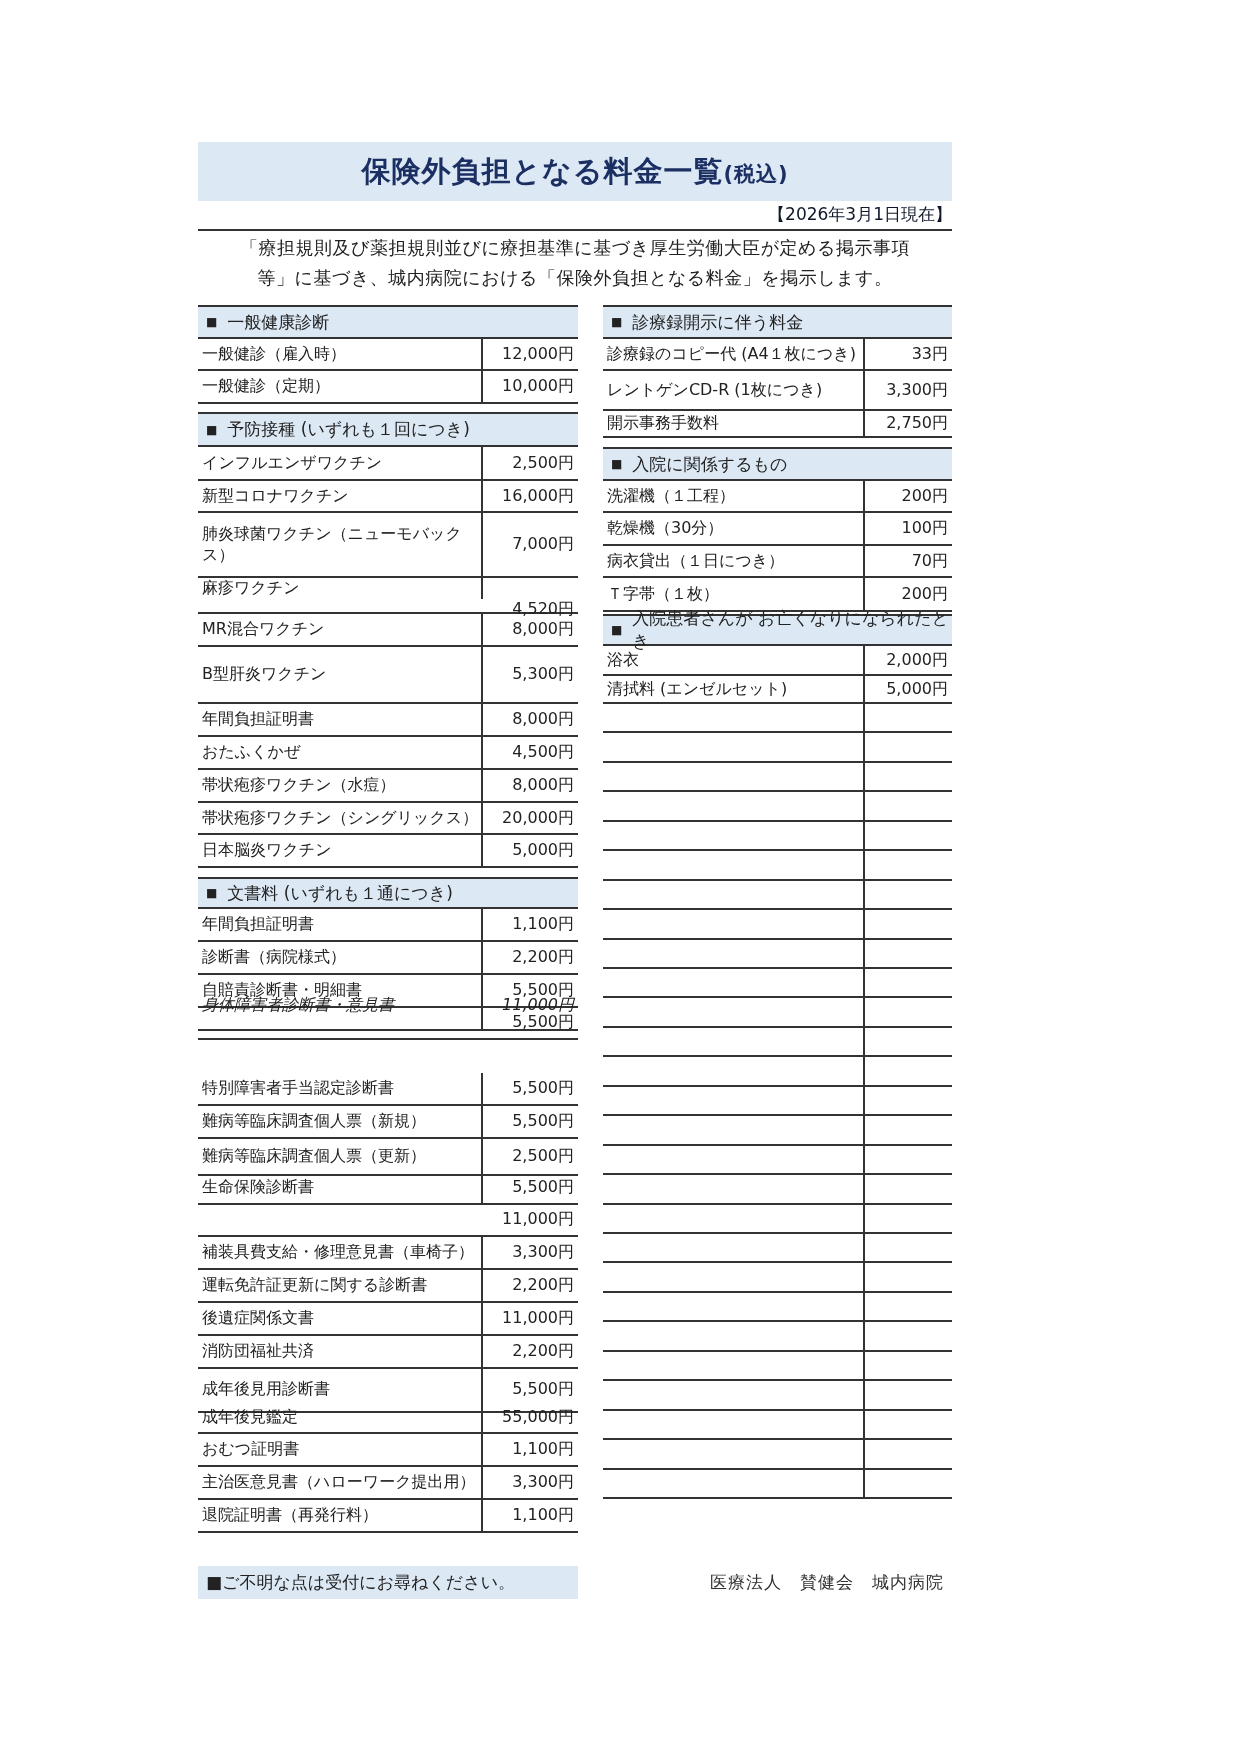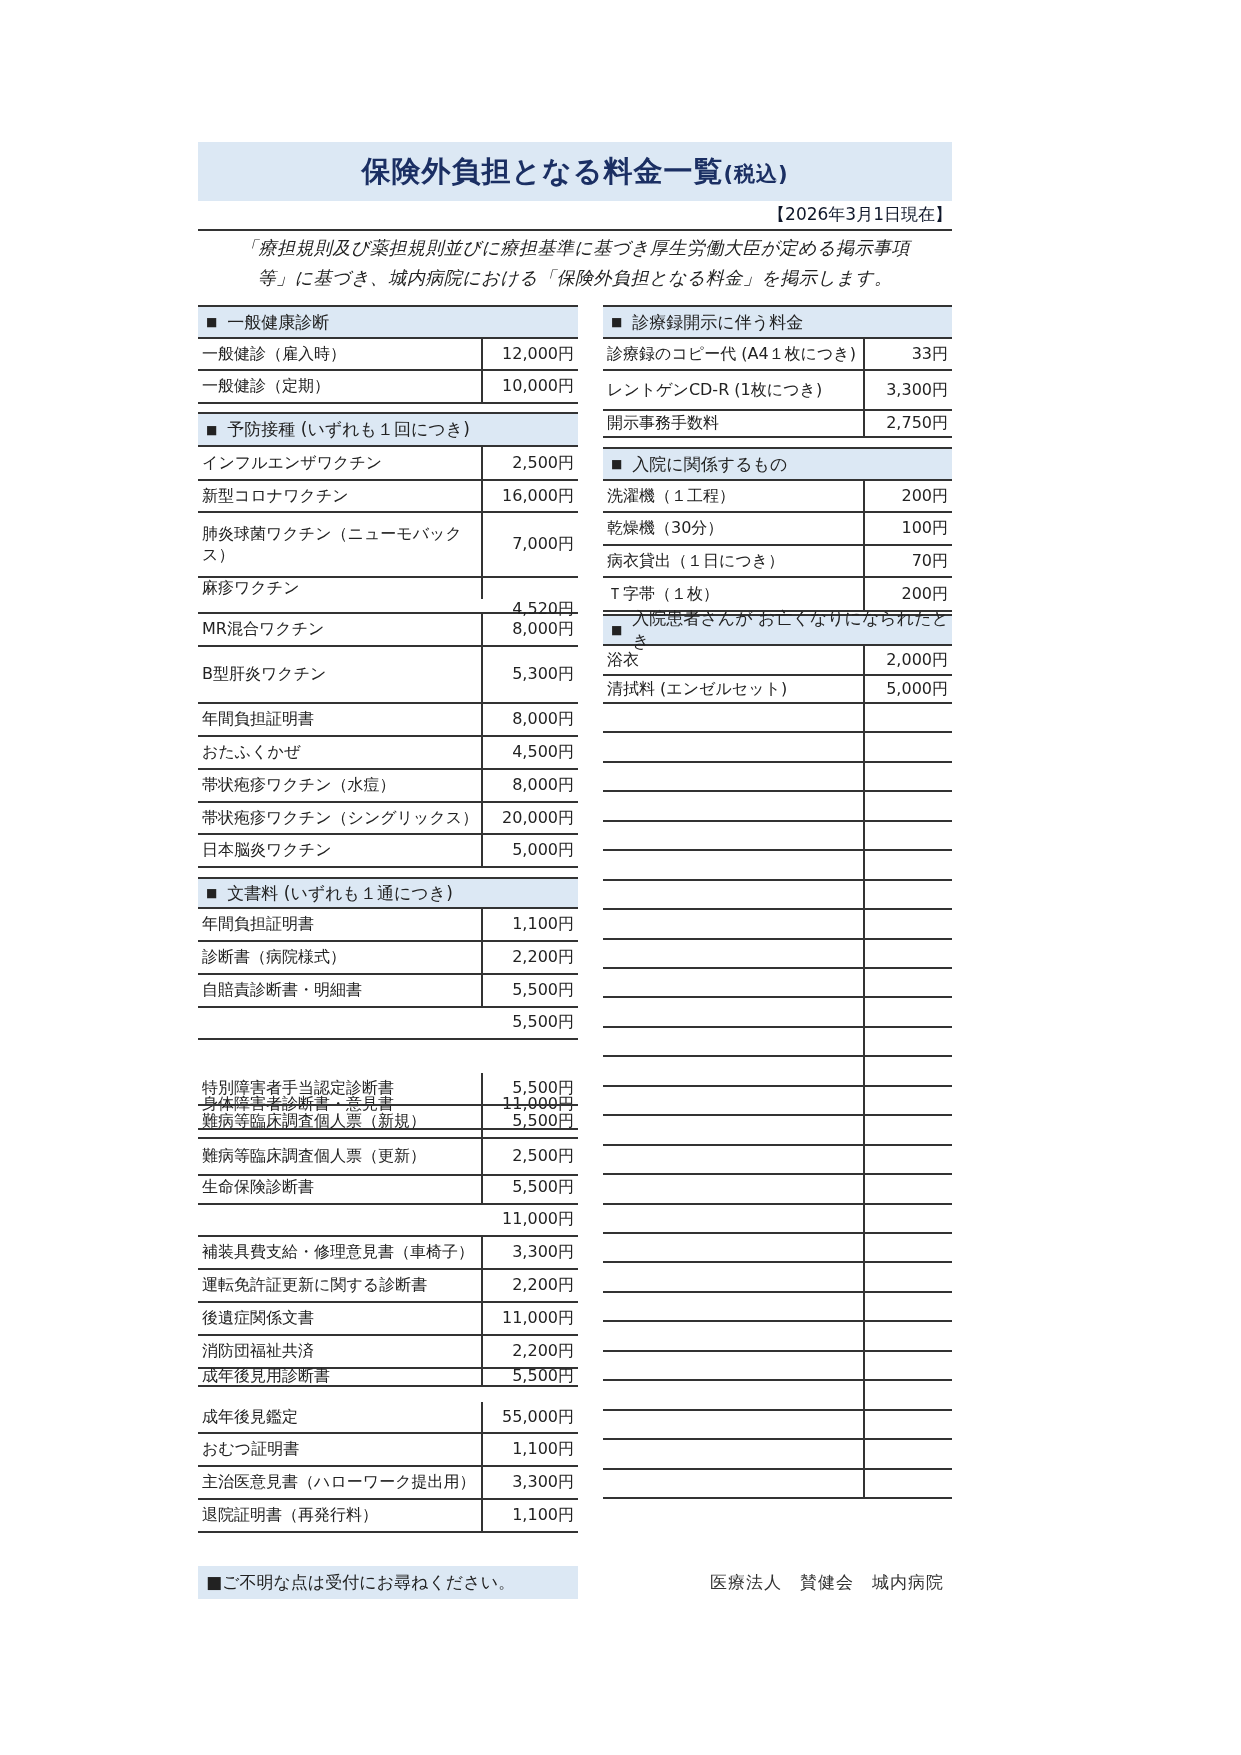--- a/index.html
+++ b/index.html
@@ -5,21 +5,21 @@
   html, body { margin:0; padding:0; background:#fff; }
   body { width:1241px; height:1755px; position:relative; overflow:hidden;
          font-family: "DejaVu Sans", "Liberation Sans", sans-serif; color:#222; }
   .abs { position:absolute; }
   .title-band { left:198px; top:142px; width:754px; height:59px; background:#dce8f4; }
   .title { left:198px; top:142px; width:754px; height:59px; text-align:center; line-height:59px;
            font-size:29px; font-weight:bold; color:#1b2f63; letter-spacing:1px; }
   .title .small { font-size:21px; }
   .date { right:289px; top:201px; font-size:17px; line-height:26px; color:#0f172a; }
   .hr { left:198px; top:229px; width:754px; height:2px; background:#333; }
-  .intro { left:198px; width:754px; text-align:center; font-size:18px; color:#222; letter-spacing:0.5px;font-style:italic; }
+  .intro { left:198px; width:754px; text-align:center; font-size:18px; color:#222; letter-spacing:0.5px; }
   .sec { position:absolute; background:#dce8f4; border-top:2px solid #333; border-bottom:2px solid #333;
          box-sizing:border-box; font-size:17px; padding-left:8px; display:flex; align-items:center; }
   .sec .sq { font-size:12px; margin-right:10px; }
   .row { position:absolute; box-sizing:border-box; border-bottom:2px solid #333; display:flex; font-size:16px; }
   .row .name { box-sizing:border-box; padding-left:4px; display:flex; align-items:center; border-right:2px solid #333; }
   .row .price { flex:1; display:flex; align-items:center; justify-content:flex-end; padding-right:4px; }
   .footer-band { left:198px; top:1566px; width:380px; height:33px; background:#dce8f4;
                  font-size:17px; line-height:33px; padding-left:8px; box-sizing:border-box; }
   .org { left:710px; top:1566px; font-size:17px; line-height:33px; color:#333; letter-spacing:1px; white-space:pre; }
 </style>
@@ -106,21 +106,21 @@
       <div class="name" style="width: 285px;">診断書（病院様式）</div>
       <div class="price">2,200円</div>
     </div>
     <div class="row" style="left: 198px; top: 974.684px; width: 380px; height: 32.8421px;">
       <div class="name" style="width: 285px;">自賠責診断書・明細書</div>
       <div class="price">5,500円</div>
     </div>
     <div class="row" style="left: 198px; top: 1007.53px; width: 380px; height: 32.8421px;">
       <div class="price">5,500円</div>
     </div>
-    <div class="row" style="left: 198px; top: 1081px; width: 380px; height: 49px;">
+    <div class="row" style="left: 198px; top: 982px; width: 380px; height: 49px; font-style: italic;">
       <div class="name" style="width: 285px;">身体障害者診断書・意見書</div>
       <div class="price">11,000円</div>
     </div>
     <div class="row" style="left: 198px; top: 1073.21px; width: 380px; height: 32.8421px;">
       <div class="name" style="width: 285px;">特別障害者手当認定診断書</div>
       <div class="price">5,500円</div>
     </div>
     <div class="row" style="left: 198px; top: 1106.05px; width: 380px; height: 32.8421px;">
       <div class="name" style="width: 285px;">難病等臨床調査個人票（新規）</div>
       <div class="price">5,500円</div>
@@ -145,21 +145,21 @@
       <div class="price">2,200円</div>
     </div>
     <div class="row" style="left: 198px; top: 1303.11px; width: 380px; height: 32.8421px;">
       <div class="name" style="width: 285px;">後遺症関係文書</div>
       <div class="price">11,000円</div>
     </div>
     <div class="row" style="left: 198px; top: 1335.95px; width: 380px; height: 32.8421px;">
       <div class="name" style="width: 285px;">消防団福祉共済</div>
       <div class="price">2,200円</div>
     </div>
-    <div class="row" style="left: 198px; top: 1368.79px; width: 380px; height: 18px;">
+    <div class="row" style="left: 198px; top: 1368.79px; width: 380px; height: 44px;">
       <div class="name" style="width: 285px;">成年後見用診断書</div>
       <div class="price">5,500円</div>
     </div>
     <div class="row" style="left: 198px; top: 1401.63px; width: 380px; height: 32.8421px;">
       <div class="name" style="width: 285px;">成年後見鑑定</div>
       <div class="price">55,000円</div>
     </div>
     <div class="row" style="left: 198px; top: 1434.47px; width: 380px; height: 32.8421px;">
       <div class="name" style="width: 285px;">おむつ証明書</div>
       <div class="price">1,100円</div>

